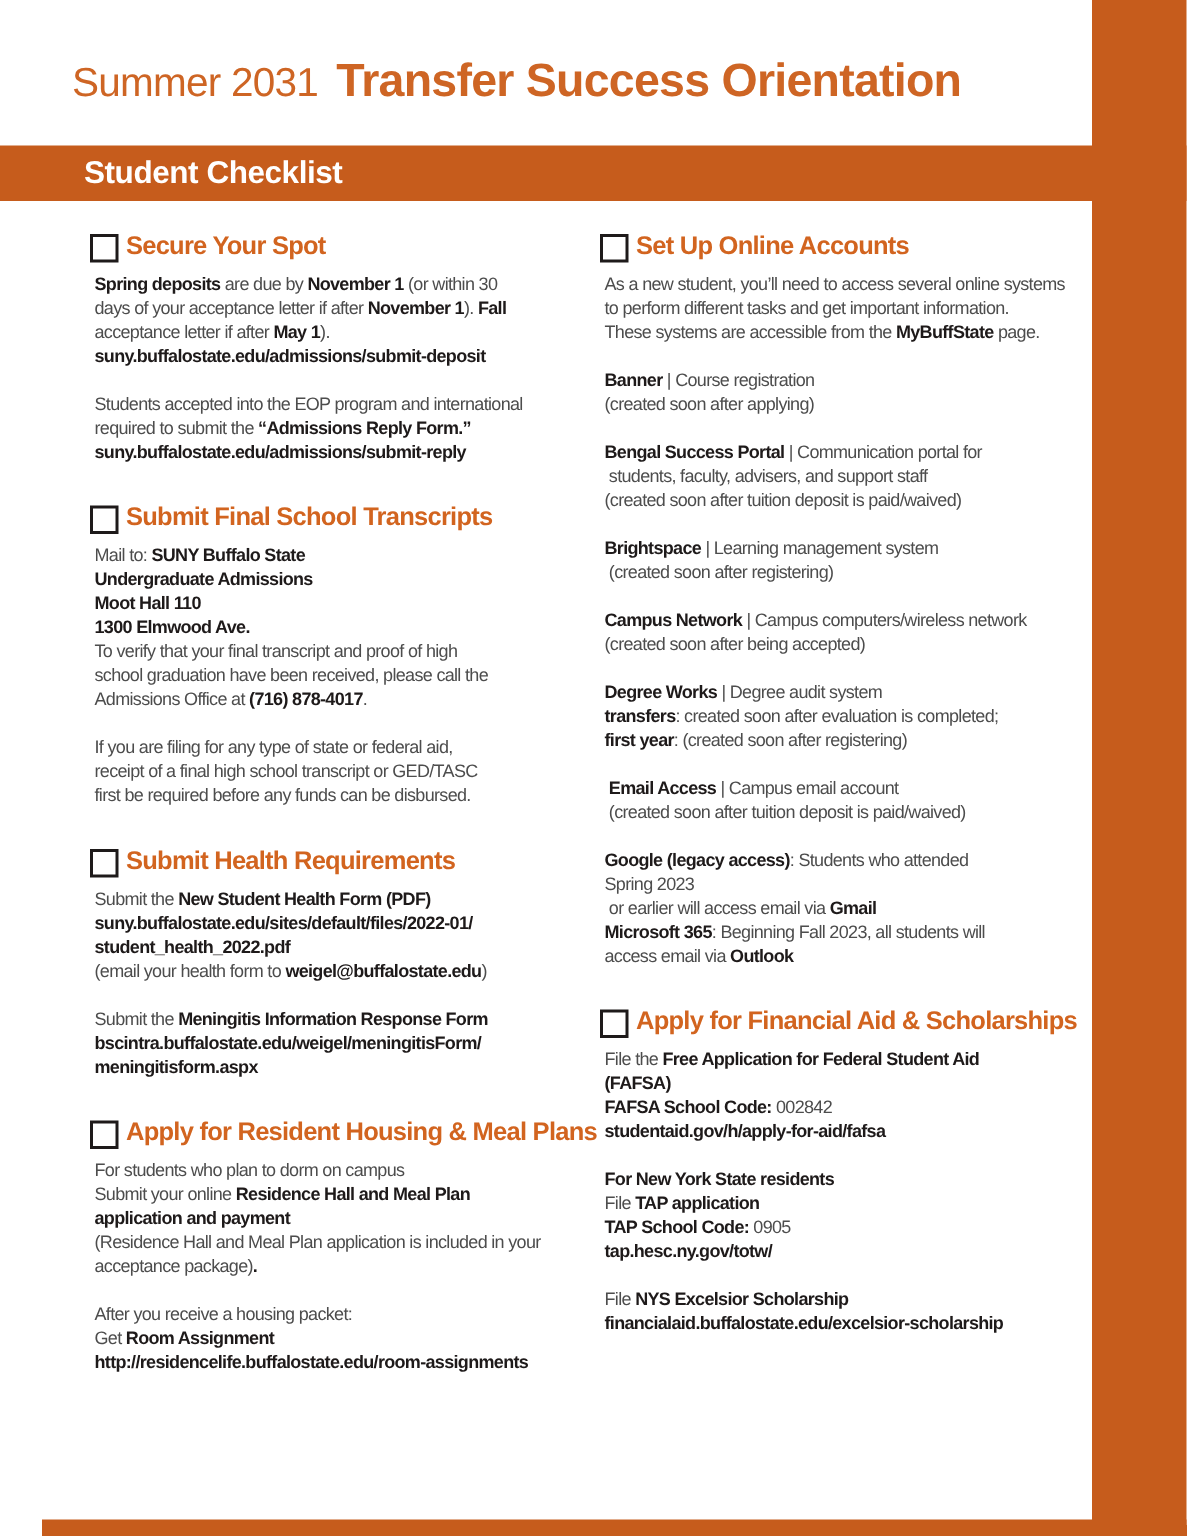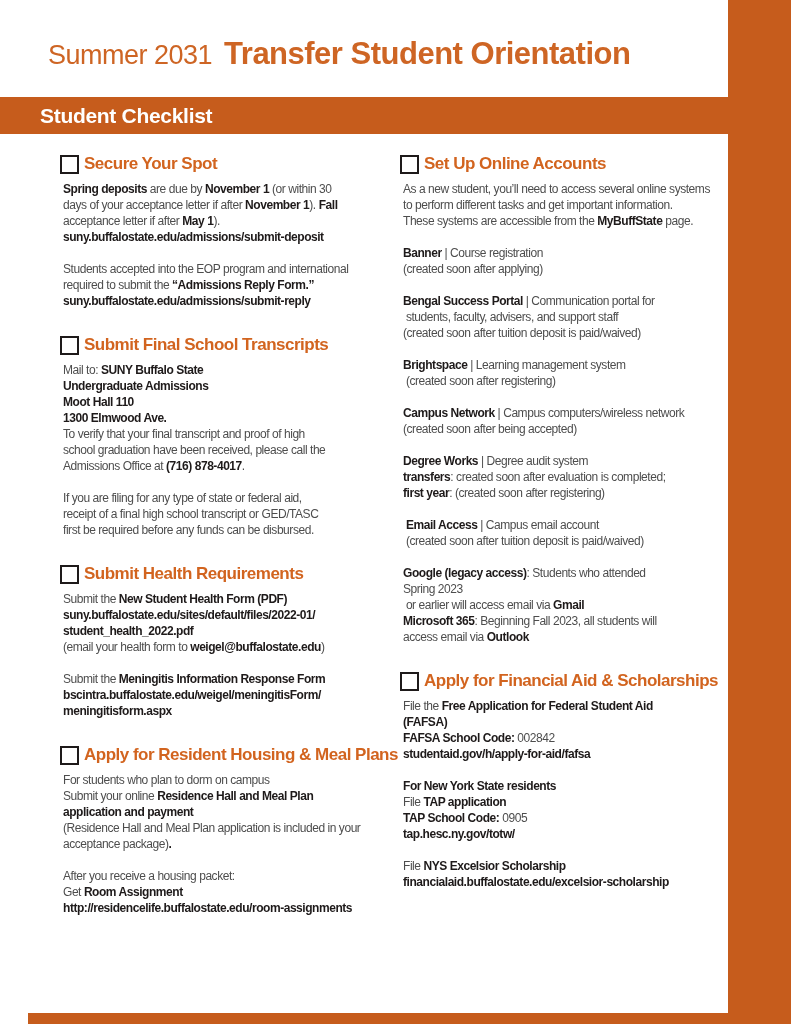--- a/index.html
+++ b/index.html
@@ -18,30 +18,30 @@
     font-size:27px;font-weight:400;color:#CE6524;letter-spacing:-0.5px;margin-right:12px;
   }
   .title-bold{
     font-size:31px;font-weight:700;color:#CE6524;letter-spacing:-0.5px;
   }
   .banner{
     position:absolute;left:0;top:97px;width:791px;height:37px;background:#C65C1C;
   }
   .banner-label{
     color:#ffffff;font-size:21px;font-weight:700;letter-spacing:-0.3px;
-    line-height:37px;padding-left:40px;display:block;
+    line-height:37px;padding-left:56px;display:block;
   }
   
   .content{position:absolute;left:0;top:152px;width:728px;}
   .col{position:absolute;top:0;}
   .col-left{left:41px;width:352px;}
   .col-right{left:381px;width:347px;}
   
   .section{margin-bottom:24px;}
-  .sec-head{display:flex;align-items:center;margin-bottom:6px;padding-left:19px;}
+  .sec-head{display:flex;align-items:flex-end;margin-bottom:6px;padding-left:19px;}
   .checkbox{
     flex:0 0 auto;width:15px;height:15px;border:2.5px solid #1E1A1A;
     margin:1px 5px 0 0;background:#fff;
   }
   .sec-title{
     margin:0;font-size:17px;font-weight:700;color:#D2641F;
     letter-spacing:-0.5px;line-height:23px;white-space:nowrap;
   }
   .sec-body{margin-left:22px;}
   .block + .block{margin-top:16px;}
@@ -51,21 +51,21 @@
   }
   .line b{color:#1E1A1A;font-weight:700;text-align:right;}
 </style>
 </head>
 <body>
 
 <div class="right-bar"></div>
 <div class="bottom-bar"></div>
 
 <div class="title-wrap">
-  <span class="title-light">Summer 2031</span><span class="title-bold">Transfer Student Orientation</span>
+  <span class="title-light">Summer 2031</span><span class="title-bold">Transfer Success Orientation</span>
 </div>
 
 <div class="banner">
   <span class="banner-label">Student Checklist</span>
 </div>
 
 <div class="content">
   <div class="col col-left" id="col-left">
       <div class="section">
         <div class="sec-head">

